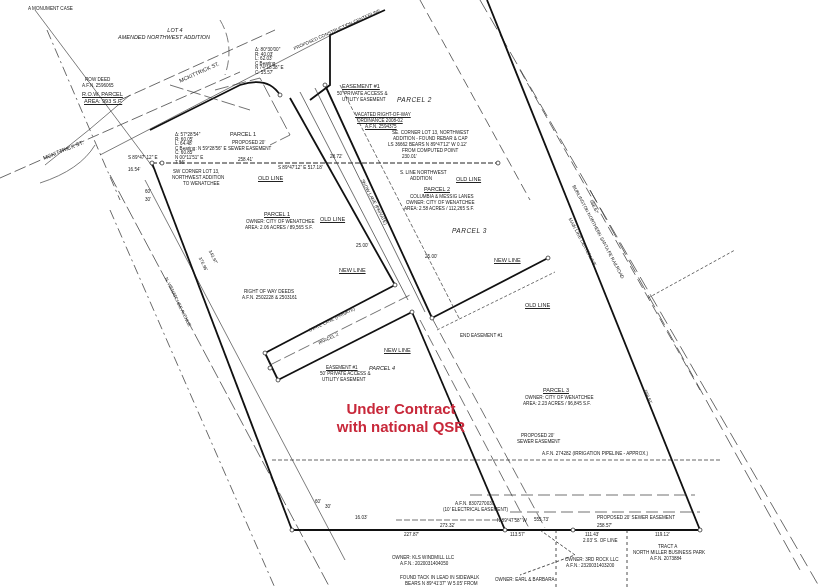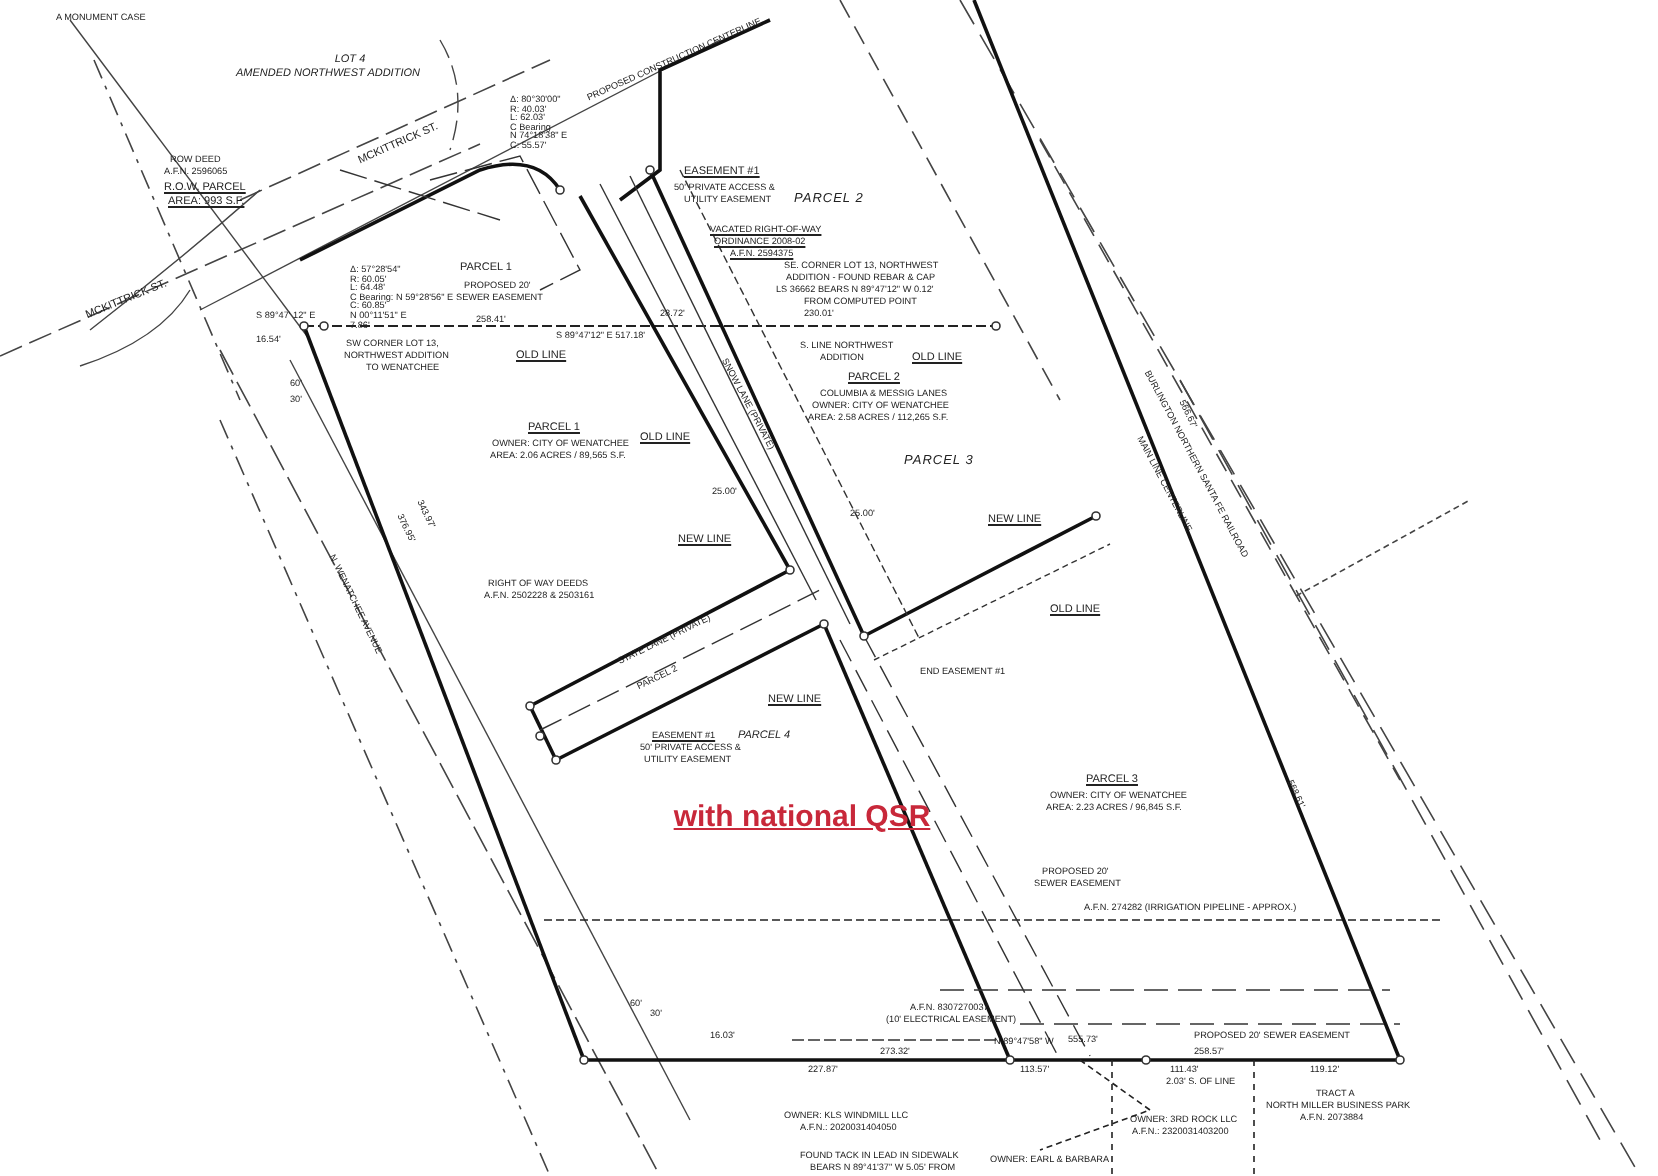--- a/index.html
+++ b/index.html
@@ -253,14 +253,15 @@
 <div class="lbl tiny" style="left:145px;top:190px;">60'</div>
 <div class="lbl tiny" style="left:315px;top:500px;">60'</div>
 <div class="lbl tiny" style="left:145px;top:198px;">30'</div>
 <div class="lbl tiny" style="left:325px;top:505px;">30'</div>
 <div class="lbl tiny" style="left:205px;top:255px;transform:rotate(64deg);">343.97'</div>
 <div class="lbl tiny" style="left:195px;top:262px;transform:rotate(64deg);">376.95'</div>
 <div class="lbl tiny" style="left:586px;top:205px;transform:rotate(65deg);">566.67'</div>
 <div class="lbl tiny" style="left:640px;top:395px;transform:rotate(65deg);">568.61'</div>
 
 <div id="callout">
-  <div style="color:#c8283a;text-decoration:underline;">with national QSR</div>
+  <div style="color:#c8283a;">Under Contract</div>
+  <div style="color:#c8283a;">with national QSR</div>
 </div>
 
 </body></html>

